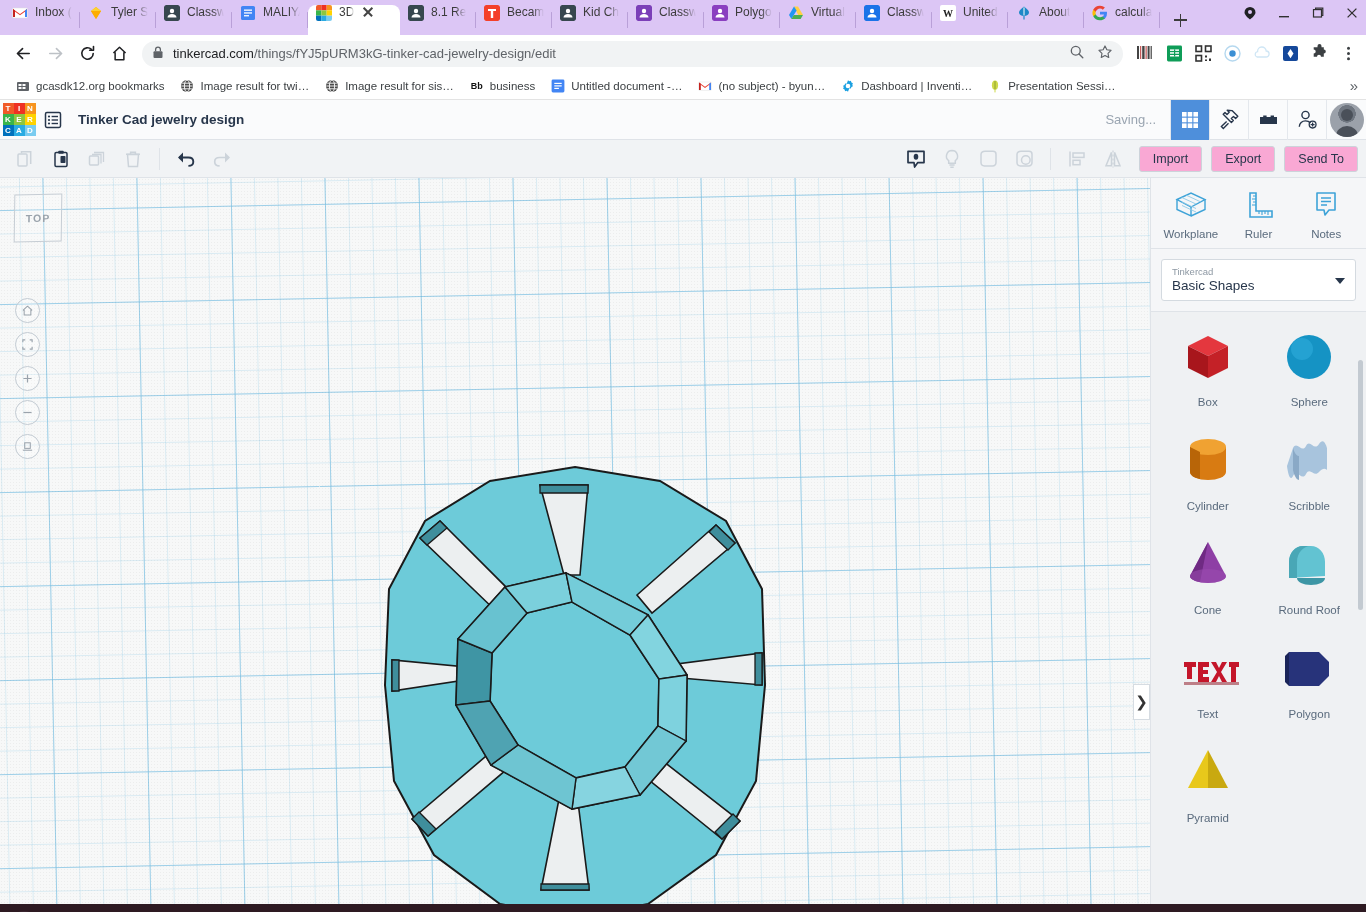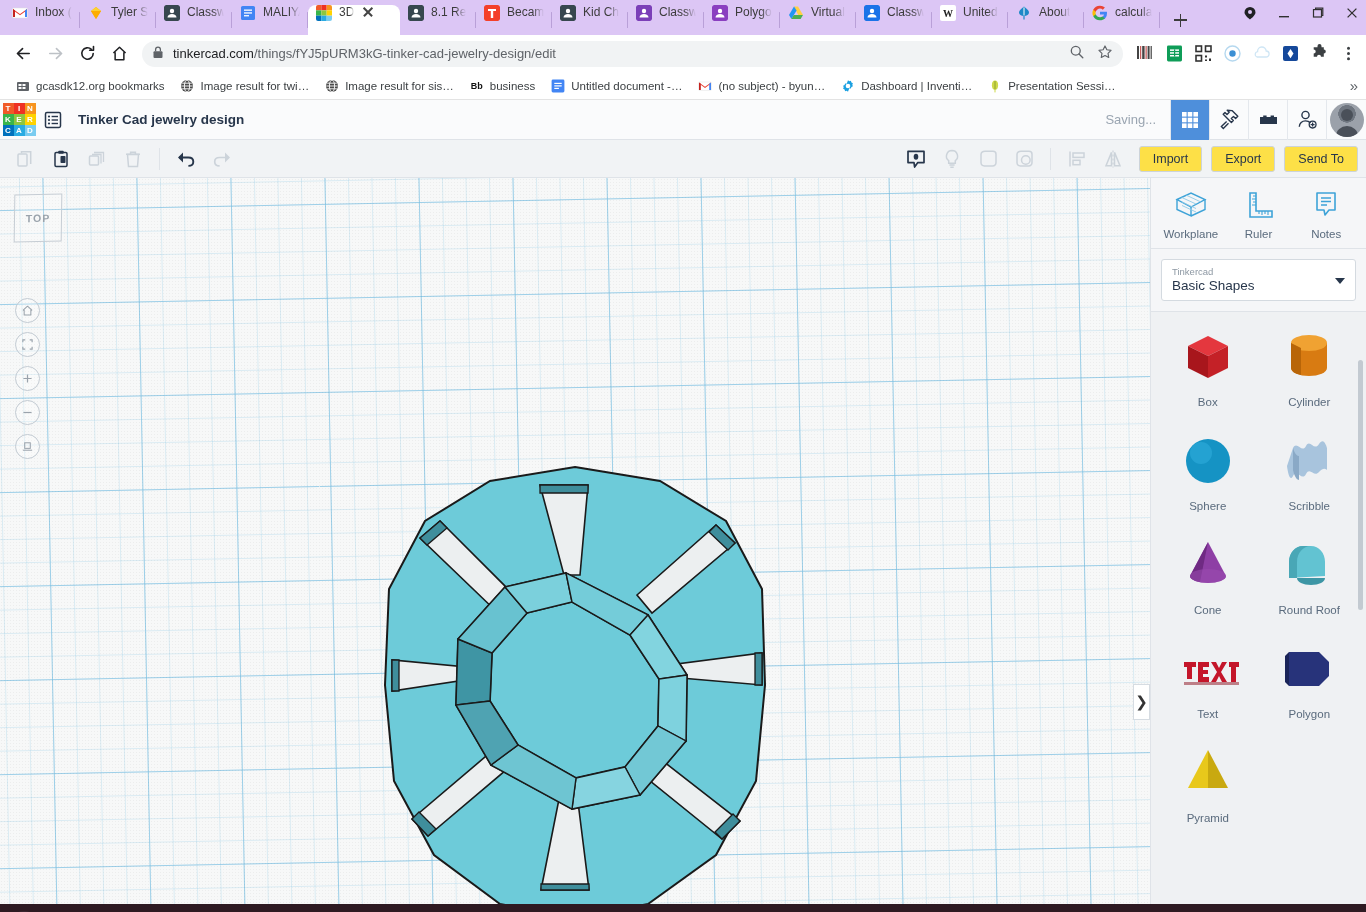--- a/index.html
+++ b/index.html
@@ -119,21 +119,21 @@
     height: 38px; background:#f1f3f5; border-bottom:1px solid #dfe3e8;
     display:flex; align-items:center; padding: 0 8px; gap:2px;
   }
   .tb-btn { width:34px; height:30px; display:flex; align-items:center;
             justify-content:center; color:#ccd3da; }
   .tb-btn.on { color:#27364b; }
   .tb-sep { width:1px; height:22px; background:#dfe3e8; margin: 0 7px; }
   .tb-right { margin-left:auto; display:flex; align-items:center; gap:2px; }
   .tb-textbtn {
     height:26px; padding: 0 13px; border:1px solid #ccd3da; border-radius:3px;
-    background:#fde047; font-size:12.5px; color:#27364b; display:flex;
+    background:#f9a8d4; font-size:12.5px; color:#27364b; display:flex;
     align-items:center; margin-left:7px;
   }
 
   
   .workspace { position:relative; height: 726px; display:flex; }
   .viewport { position:relative; flex:1; overflow:hidden;
               background:#f7f8f8; }
   .grid-plane {
     position:absolute; left:-12%; top:-10%; width:125%; height:128%;
     background-image:
@@ -923,36 +923,36 @@
                   <path d="M12 20l20-10 20 10-20 10z" fill="#e4373e"></path>
                   <path d="M12 20v22l20 10V30z" fill="#a8161c"></path>
                   <path d="M52 20v22L32 52V30z" fill="#c42127"></path>
                 </svg>
             </span>
             <span>Box</span>
           </div>
           <div class="shape-cell">
             <span class="shape-art">
               <svg width="64" height="62" viewBox="0 0 64 62">
+                  <circle cx="32" cy="31" r="22" fill="#1593c4"></circle>
+                  <circle cx="25" cy="23" r="11" fill="#31aede" opacity=".55"></circle>
+                  <path d="M10 31a22 22 0 0044 0 22 22 0 01-44 0z" fill="#0b6f97" opacity=".5"></path>
+                </svg>
+            </span>
+            <span>Sphere</span>
+          </div>
+          <div class="shape-cell">
+            <span class="shape-art">
+              <svg width="64" height="62" viewBox="0 0 64 62">
                   <path d="M14 17h36v25a18 8 0 01-36 0z" fill="#d87b12"></path>
                   <ellipse cx="32" cy="17" rx="18" ry="8" fill="#f0a232"></ellipse>
                   <path d="M14 17v25a18 8 0 0010 7V22z" fill="#b86508"></path>
                 </svg>
             </span>
             <span>Cylinder</span>
-          </div>
-          <div class="shape-cell">
-            <span class="shape-art">
-              <svg width="64" height="62" viewBox="0 0 64 62">
-                  <circle cx="32" cy="31" r="22" fill="#1593c4"></circle>
-                  <circle cx="25" cy="23" r="11" fill="#31aede" opacity=".55"></circle>
-                  <path d="M10 31a22 22 0 0044 0 22 22 0 01-44 0z" fill="#0b6f97" opacity=".5"></path>
-                </svg>
-            </span>
-            <span>Sphere</span>
           </div>
           <div class="shape-cell">
             <span class="shape-art">
               <svg width="64" height="62" viewBox="0 0 64 62">
                   <path d="M16 18c4-8 9 6 13-2s8 6 13-2 8 4 8 4v22c0 0-3-4-8 2s-9-6-13 2-9-6-13 2-6-10-6-10z" fill="#a8c4dd"></path>
                   <path d="M16 18v22c0 0 2 10 6 10V26c-4 0-6-8-6-8z" fill="#8aa9c6"></path>
                 </svg>
             </span>
             <span>Scribble</span>
           </div>

